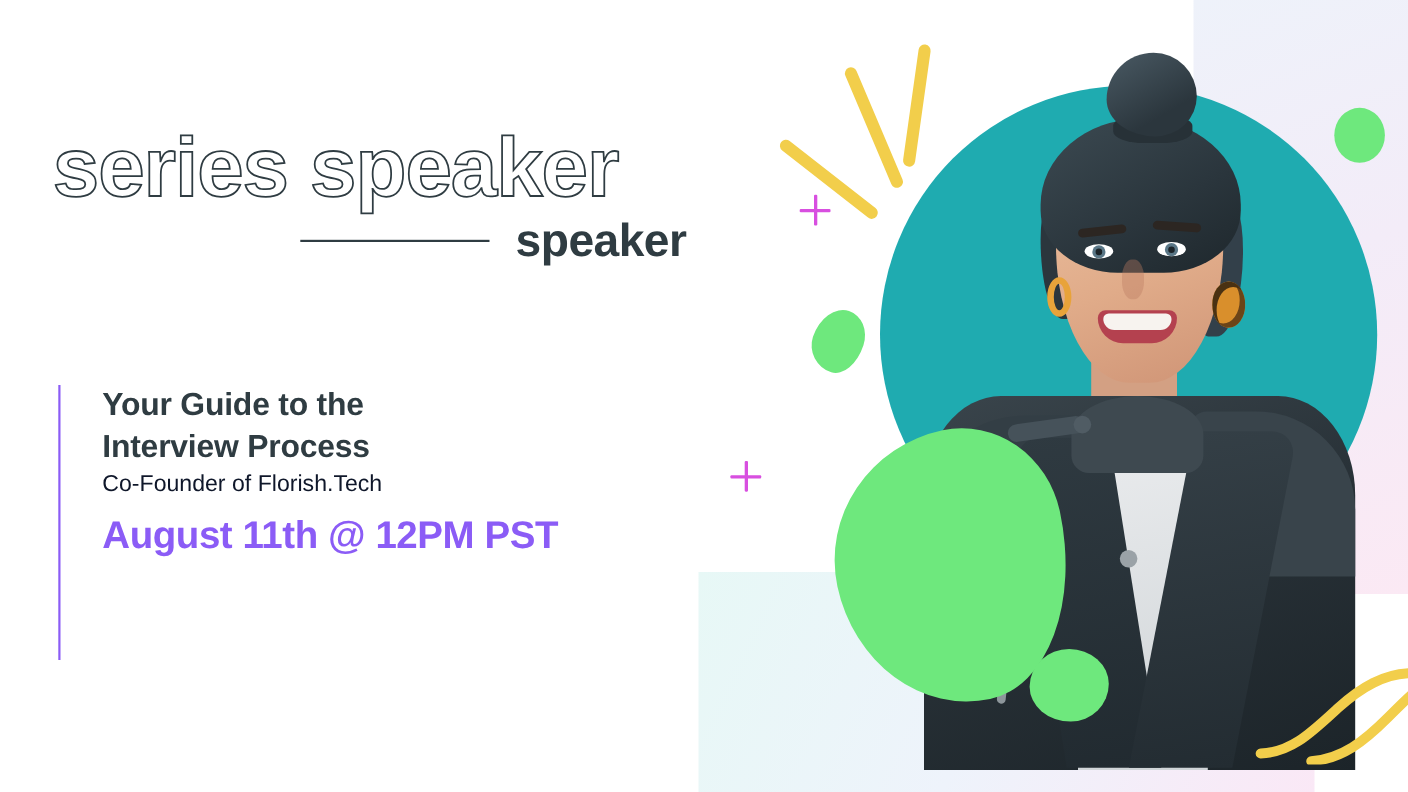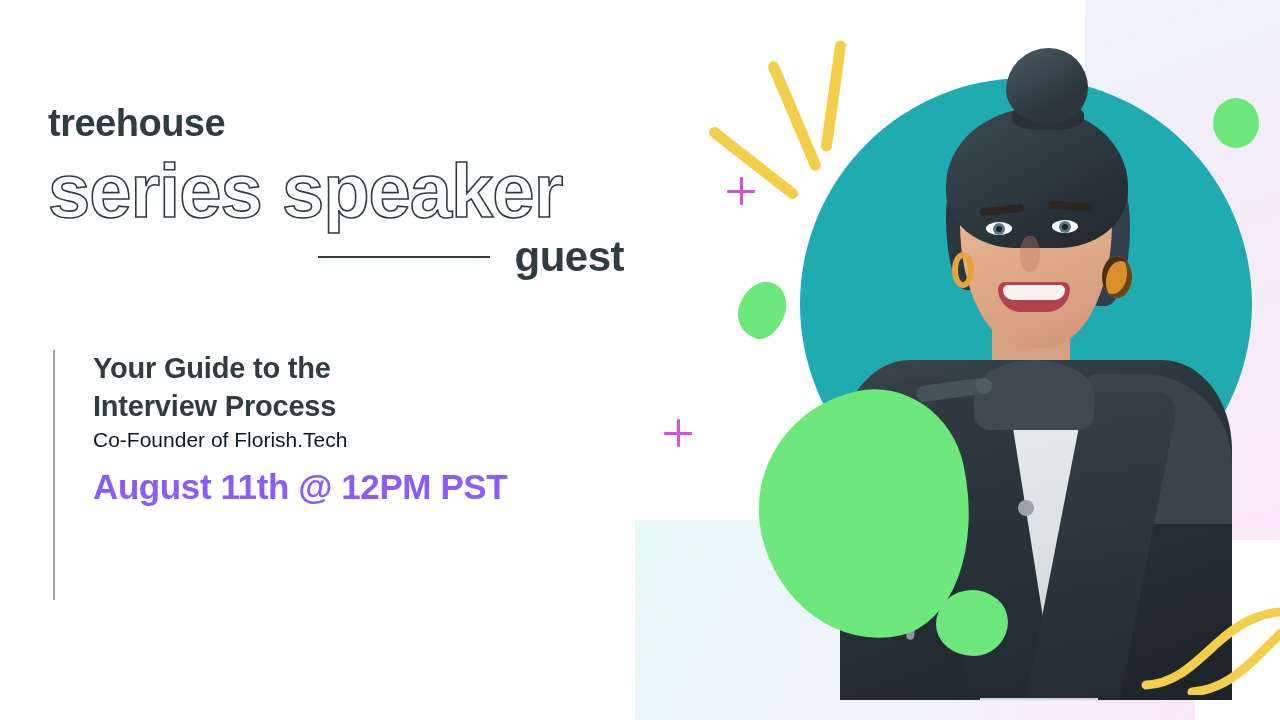--- a/index.html
+++ b/index.html
@@ -157,21 +157,21 @@
     color:transparent;
     -webkit-text-stroke:1.6px #2F3C42;
   }
   .series-row{
     display:flex; align-items:center; justify-content:flex-end;
     gap:24px; width:576px; margin-top:4px;
   }
   .series-rule{ width:172px; height:2px; background:#2F3C42; }
   .series-word{ font-size:42px; font-weight:700; color:#2F3C42; letter-spacing:-.5px; line-height:1; }
 
-  .infowrap{ position:absolute; left:53px; top:350px; height:250px; border-left:2px solid #a3a3a3; padding-left:38px; }
+  .infowrap{ position:absolute; left:53px; top:350px; height:250px; border-left:2px solid #8b5cf6; padding-left:38px; }
   .info-title{
     font-size:29px; font-weight:700; line-height:1.30; color:#2F3C42; letter-spacing:-.2px;
     white-space:pre-line;
   }
   .info-speaker{ margin-top:12px; font-size:21px; font-weight:400; color:#4A4A4A; line-height:1.42; }
   .info-role{ font-size:21px; font-weight:400; color:#0f172a; line-height:1.42; }
   .info-date{ margin-top:14px; font-size:35px; font-weight:700; color:#8b5cf6; letter-spacing:-.4px; line-height:1; }
 </style>
 </head>
 <body>
@@ -239,25 +239,24 @@
   <div class="plus plus-1">
     <span class="h"></span>
       <span class="v"></span>
   </div>
   <div class="plus plus-2">
     <span class="h"></span>
       <span class="v"></span>
   </div>
 
   <div class="brandwrap">
-    <div class="brand-treehouse">treehouse</div>
     <div class="brand-guest">series speaker</div>
     <div class="series-row">
       <div class="series-rule"></div>
-      <div class="series-word">guest</div>
+      <div class="series-word">speaker</div>
     </div>
   </div>
 
   <div class="infowrap">
     <div class="info-title">Your Guide to the
 Interview Process</div>
     <div class="info-role">Co-Founder of Florish.Tech</div>
     <div class="info-date">August 11th @ 12PM PST</div>
   </div>
 

